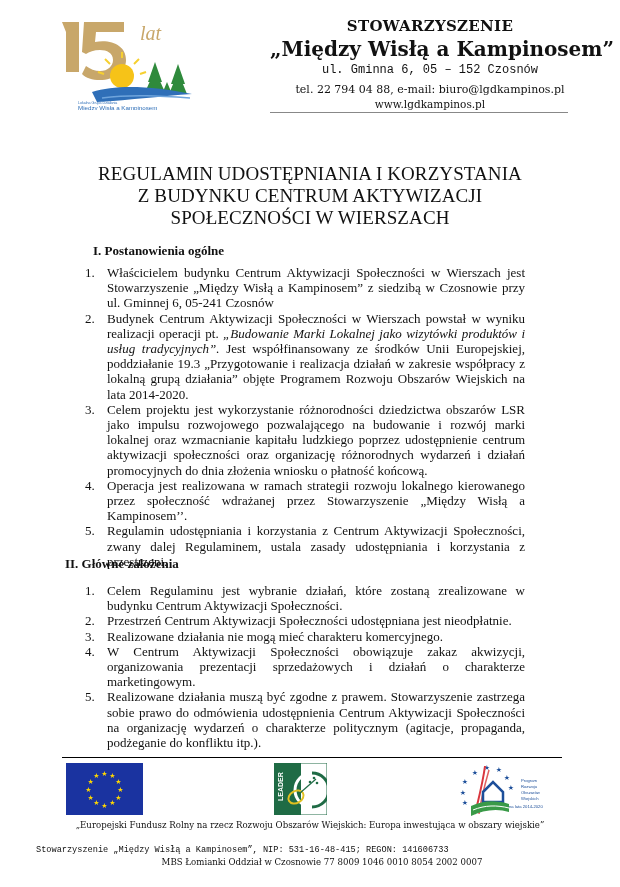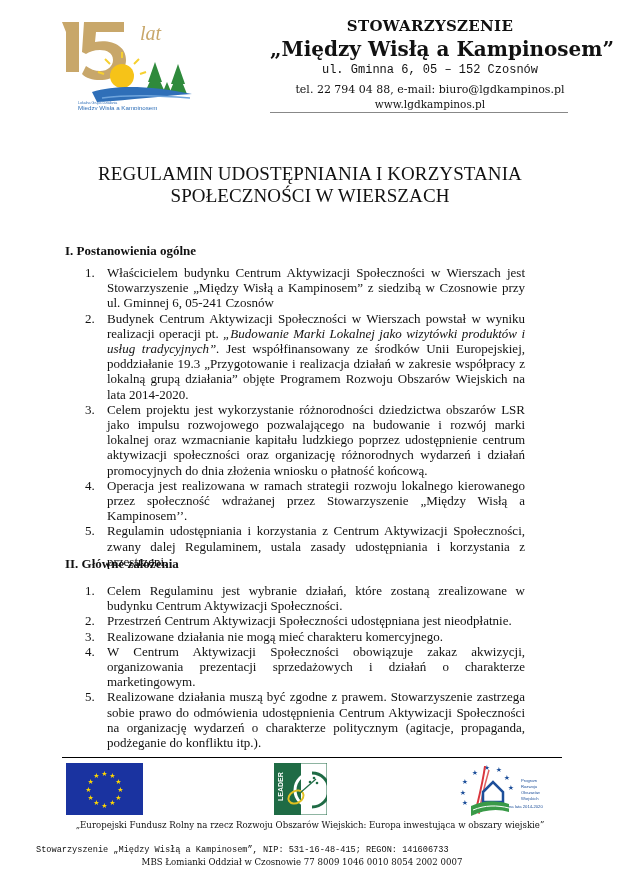--- a/index.html
+++ b/index.html
@@ -27,21 +27,21 @@
     ol.list li .num { position: absolute; left: 0; top: 0; }
     ol.list li .itl { font-style: italic; }
 
     
     .foot-line { position: absolute; left: 62px; top: 757px; width: 500px; border-top: 1.5px solid #000; }
     #eu-flag { left: 66px; top: 763px; width: 77px; height: 52px; background: #1a33a0; }
     #leader { left: 274px; top: 763px; width: 53px; height: 52px; }
     #prow { left: 457px; top: 762px; width: 115px; height: 58px; }
     .foot-quote { position: absolute; left: 40px; width: 540px; text-align: center; top: 820px; font-family: "DejaVu Serif", serif; font-size: 8.6px; white-space: nowrap; }
     .foot-l1 { position: absolute; left: 36px; width: 540px; text-align: left; top: 845px; font-family: Liberation Mono, monospace; font-size: 8.6px; white-space: nowrap; }
-    .foot-l2 { position: absolute; left: 32px; width: 540px; text-align: center; top: 857px; font-family: "DejaVu Serif", serif; font-size: 8.6px; white-space: nowrap; }
+    .foot-l2 { position: absolute; left: 52px; width: 540px; text-align: center; top: 857px; font-family: "DejaVu Serif", serif; font-size: 8.6px; white-space: nowrap; }
   </style>
 </head>
 <body>
 
 <div class="abs" id="logo">
   <svg width="140" height="96" viewBox="0 0 140 96">
 
     <rect x="4" y="8" width="13" height="50" fill="#c8a76a"></rect>
     <path d="M0 8 L17 8 L17 14 L4 18 Z" fill="#c8a76a"></path>
     <path d="M22 8 L62 8 L62 18 L34 18 L33 28 C50 25 64 32 64 46 C64 58 52 66 38 66 C30 66 24 64 20 60 L24 52 C28 55 33 57 38 57 C46 57 51 52 51 46 C51 39 45 36 38 36 C32 36 27 38 24 40 L20 38 Z" fill="#c8a76a"></path>
@@ -75,24 +75,25 @@
 
 <div class="hdr hdr-org">STOWARZYSZENIE</div>
 <div class="hdr hdr-name">„Między Wisłą a Kampinosem”</div>
 <div class="hdr hdr-addr">ul. Gminna 6, 05 – 152 Czosnów</div>
 <div class="hdr hdr-contact">tel. 22 794 04 88, e-mail: biuro@lgdkampinos.pl</div>
 <div class="hdr hdr-www">www.lgdkampinos.pl</div>
 <div class="hdr-line"></div>
 
 <div class="title">
   <div>REGULAMIN UDOSTĘPNIANIA I KORZYSTANIA</div>
+  <div>Z BUDYNKU CENTRUM AKTYWIZACJI</div>
   <div>SPOŁECZNOŚCI W WIERSZACH</div>
 </div>
 
-<div class="section-h" style="top:243px;">I. Postanowienia ogólne</div>
+<div class="section-h" style="top:243px;margin-left:28px;">I. Postanowienia ogólne</div>
 
 <ol class="list" style="top:265px;">
   <li>
     <span class="num">1.</span>
     <span>Właścicielem budynku Centrum Aktywizacji Społeczności w Wierszach jest Stowarzyszenie „Między Wisłą a Kampinosem” z siedzibą w Czosnowie przy ul. Gminnej 6, 05-241 Czosnów</span>
   </li>
   <li>
     <span class="num">2.</span>
     <span>Budynek Centrum Aktywizacji Społeczności w Wierszach powstał w wyniku realizacji operacji pt. </span><span class="itl">„Budowanie Marki Lokalnej jako wizytówki produktów i usług tradycyjnych”.</span><span> Jest współfinansowany ze środków Unii Europejskiej, poddziałanie 19.3 „Przygotowanie i realizacja działań w zakresie współpracy z lokalną grupą działania” objęte Programem Rozwoju Obszarów Wiejskich na lata 2014-2020.</span>
   </li>

